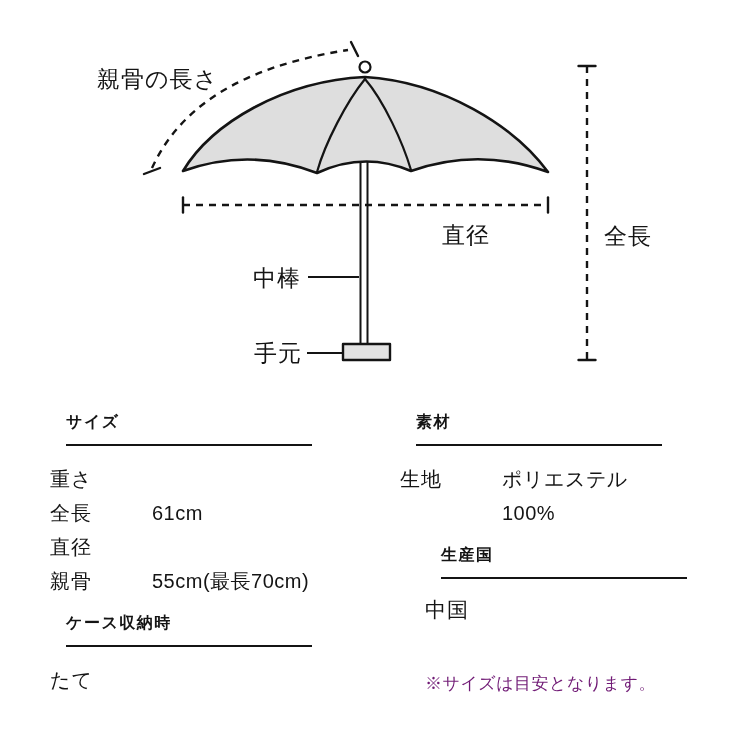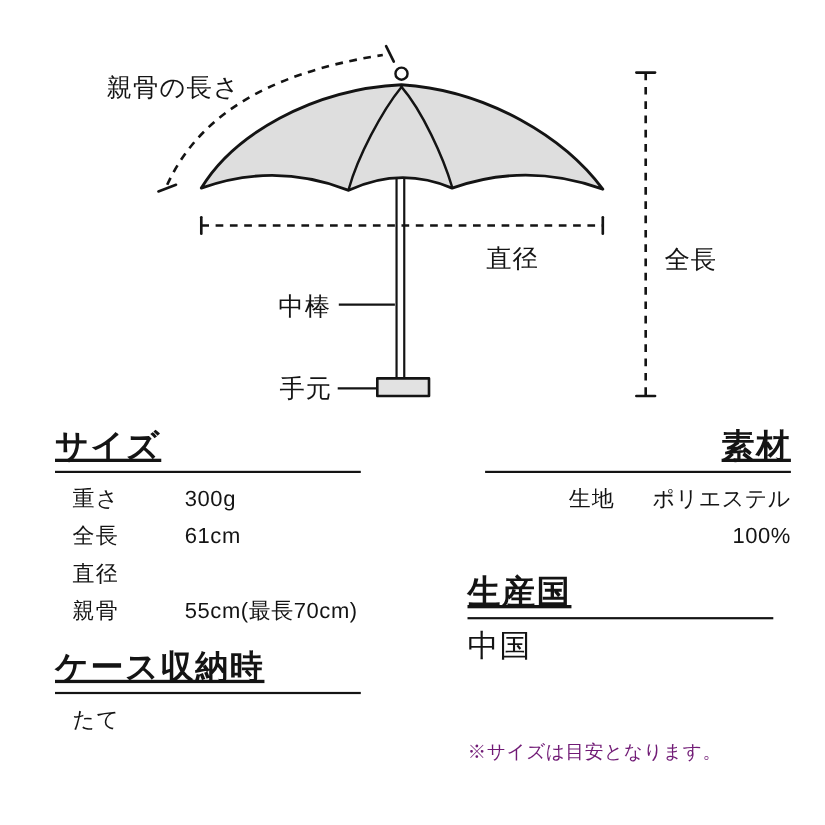--- a/index.html
+++ b/index.html
@@ -11,28 +11,28 @@
     font-family:"Liberation Sans", sans-serif;
     font-size:23px; font-weight:500; fill:#141414; letter-spacing:1px;
   }
   .dash { fill:none; stroke:#141414; stroke-width:2.4; stroke-dasharray:7 6; }
   .tick { stroke:#141414; stroke-width:2.4; stroke-linecap:round; }
   .leader { stroke:#141414; stroke-width:2; }
   .outline { stroke:#141414; stroke-linejoin:round; stroke-linecap:round; }
 
   .sec { position:absolute; width:278px; }
   .sec h3 {
-    margin:0; font-size:30px; line-height:26px; font-weight:700;
-    letter-spacing:1.5px; padding-bottom:9px; border-bottom:2.5px solid #141414;text-decoration:underline;
+    margin:16px; font-size:16px; line-height:26px; font-weight:700;
+    letter-spacing:1.5px; padding-bottom:9px; border-bottom:2.5px solid #141414;
   }
-  .rows { margin-top:7px;margin-left:16px; }
+  .rows { margin-top:7px; }
   .row { display:flex; height:34px; line-height:34px; font-size:20px; }
   .row .lbl { width:102px; flex:0 0 102px; letter-spacing:1px; }
   .row .val { flex:1; letter-spacing:0.5px; }
-  .single-val { margin-top:9px; font-size:28px; line-height:30px; letter-spacing:1px; }
+  .single-val { margin-top:9px; font-size:21px; line-height:30px; letter-spacing:1px; }
   .note {
     position:absolute; left:425px; top:672px; width:300px;
     font-size:17px; line-height:24px; color:#701a75; letter-spacing:0.5px;
   }
 </style>
 </head>
 <body>
 
 <div class="page">
 
@@ -76,21 +76,20 @@
     <text x="253" y="286">中棒</text>
     <text x="254" y="361">手元</text>
   </svg>
 
   
   <section class="sec" style="left:50px; top:393px;">
     <h3>サイズ</h3>
     <div class="rows">
       <div class="row">
         <span class="lbl">重さ</span>
-        <span class="val">300g</span>
       </div>
       <div class="row">
         <span class="lbl">全長</span>
         <span class="val">61cm</span>
       </div>
       <div class="row">
         <span class="lbl">直径</span>
       </div>
       <div class="row">
         <span class="lbl">親骨</span>
@@ -103,21 +102,21 @@
   <section class="sec" style="left:50px; top:594px;">
     <h3>ケース収納時</h3>
     <div class="rows">
       <div class="row">
         <span class="lbl">たて</span>
       </div>
     </div>
   </section>
 
   
-  <section class="sec" style="left:441px; top:393px;text-align:right;">
+  <section class="sec" style="left:400px; top:393px;">
     <h3>素材</h3>
     <div class="rows">
       <div class="row">
         <span class="lbl">生地</span>
         <span class="val">ポリエステル100%</span>
       </div>
     </div>
   </section>
 
   

